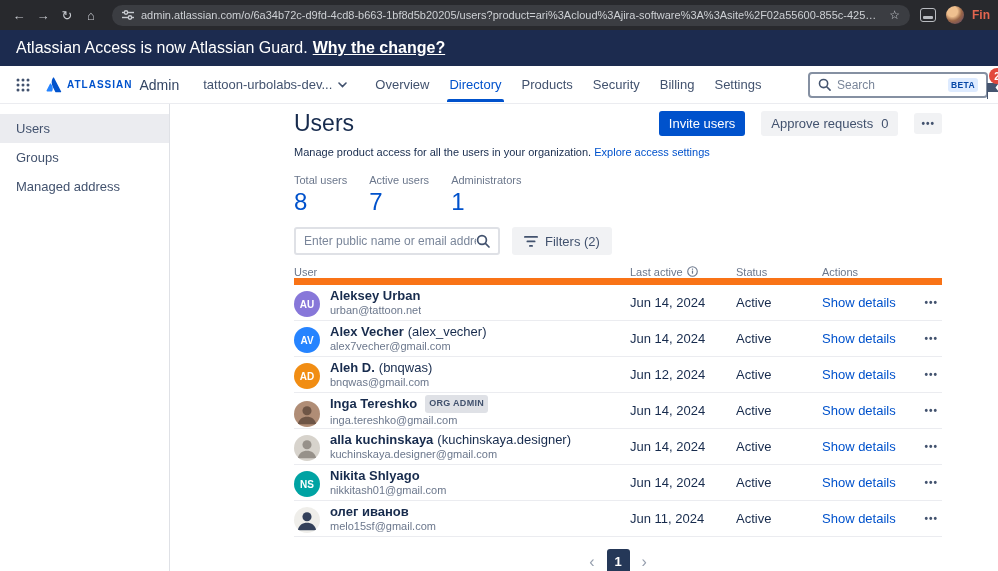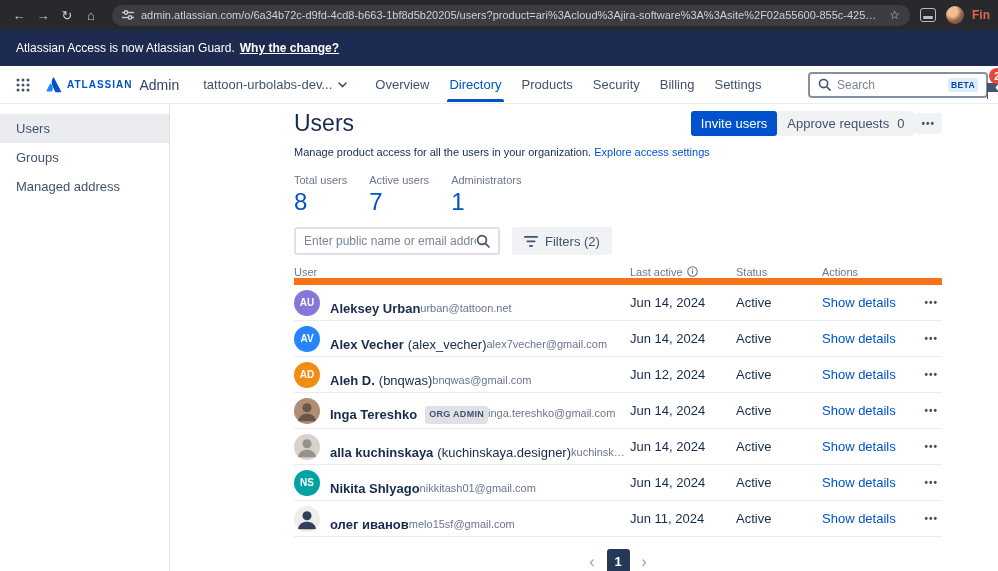--- a/index.html
+++ b/index.html
@@ -14,21 +14,21 @@
             gap:7px;padding:0 10px;min-width:0;cursor:text}
   .url-text{flex:1;color:#CDD0D4;font-size:11px;white-space:nowrap;overflow:hidden;text-overflow:ellipsis}
   .pill-star{color:#C7CACF;font-size:12px;cursor:pointer}
   .ext-icon{width:16px;height:14px;border:1.5px solid #B9BCC1;border-radius:3px;position:relative;flex:none;cursor:pointer}
   .ext-icon::after{content:"";position:absolute;left:2px;right:2px;bottom:2px;height:3px;background:#B9BCC1;border-radius:1px}
   .profile-avatar{width:18px;height:18px;border-radius:50%;flex:none;margin-left:8px;cursor:pointer;
                   background:radial-gradient(circle at 35% 30%,#EFC08F 0 30%,#9A6647 55%,#54406B 100%)}
   .profile-name{color:#E2654F;font-size:12px;font-weight:700;margin-left:6px;white-space:nowrap}
 
   
-  .guard-banner{height:36px;background:#1C2B4F;color:#fff;display:flex;align-items:center;padding:0 16px;font-size:12px;gap:5px}
+  .guard-banner{height:36px;background:#1C2B4F;color:#fff;display:flex;align-items:center;padding:0 16px;font-size:16px;gap:5px}
   .guard-link{color:#fff;font-weight:700;text-decoration:underline;cursor:pointer}
 
   
   .admin-header{height:38px;background:#fff;display:flex;align-items:center;padding:0 10px;gap:8px;
                 border-bottom:1px solid #EBECF0;position:relative}
   .appswitcher{width:26px;height:26px;display:flex;align-items:center;justify-content:center;border-radius:3px;cursor:pointer;flex:none}
   .logo{display:flex;align-items:center;gap:4px;flex:none}
   .brand{color:#0052CC;font-weight:700;font-size:10px;letter-spacing:1px}
   .product{color:#344563;font-size:14px;margin-left:3px}
   .org-select{display:flex;align-items:center;gap:6px;font-size:13px;color:#42526E;margin-left:16px;cursor:pointer;flex:none}
@@ -48,21 +48,21 @@
 
   
   .page-body{display:flex;height:467px}
   .sidebar{width:170px;border-right:1px solid #DFE1E6;padding-top:10px;flex:none;background:#fff}
   .side-item{height:29px;display:flex;align-items:center;padding:0 16px;font-size:13px;color:#42526E;cursor:pointer;white-space:nowrap}
   .side-item.active{background:#EBECF0}
 
   .main{flex:1;padding:6px 56px 0 124px;min-width:0}
   .title-row{display:flex;align-items:center}
   .page-title{font-size:23px;line-height:26px;color:#172B4D;font-weight:500}
-  .title-actions{margin-left:auto;display:flex;gap:0;align-items:center}
+  .title-actions{margin-left:auto;display:flex;gap:16px;align-items:center}
   .btn{font-family:inherit;font-size:13px;font-weight:500;border:none;border-radius:3px;padding:5px 10px;cursor:pointer;white-space:nowrap}
   .btn-primary{background:#0052CC;color:#fff}
   .btn-subtle{background:#F1F2F4;color:#42526E;display:inline-flex;align-items:center}
   .btn-subtle .count{margin-left:8px}
   .btn-more{background:#F1F2F4;color:#42526E;padding:5px 7px;font-size:10px;font-weight:700;letter-spacing:1px}
 
   .description{margin-top:8px;font-size:11px;line-height:16px;color:#172B4D}
   .link{color:#0052CC;text-decoration:none;cursor:pointer}
 
   .stats{display:flex;gap:22px;margin-top:14px}
@@ -79,21 +79,21 @@
 
   .users-table{margin-top:10px}
   .thead,.row{display:grid;grid-template-columns:336px 106px 86px 1fr;align-items:center}
   .thead{height:20px;font-size:11px;color:#6B778C;border-bottom:7px solid #f97316}
   .th{display:flex;align-items:center;gap:4px}
   .row{height:36px;border-bottom:1px solid #EBECF0;font-size:13px;color:#172B4D}
   .user-cell{display:flex;align-items:flex-end;gap:10px;min-width:0}
   .avatar{width:26px;height:26px;border-radius:50%;color:#fff;font-size:10px;font-weight:700;display:flex;
           align-items:center;justify-content:center;flex:none;overflow:hidden}
   .avatar svg{display:block}
-  .user-meta{display:flex;flex-direction:row;min-width:0}
+  .user-meta{display:flex;flex-direction:column;min-width:0}
   .name-line{display:flex;align-items:center;gap:4px;font-size:13px;line-height:15px;white-space:nowrap}
   .uname{font-weight:700;color:#172B4D}
   .username{font-weight:400;color:#172B4D}
   .org-badge{font-size:9px;font-weight:700;letter-spacing:.3px;color:#42526E;background:#DFE1E6;border-radius:3px;
              padding:1.5px 4px;margin-left:4px}
   .email{font-size:11px;line-height:13px;color:#6B778C;margin-top:1px;white-space:nowrap;overflow:hidden;text-overflow:ellipsis}
   .actions-cell{display:flex;justify-content:space-between;align-items:center;padding-right:4px}
   .row-more{color:#42526E;font-size:10px;font-weight:700;letter-spacing:1px;cursor:pointer}
 
   .pagination{margin-top:12px;display:flex;justify-content:center;align-items:center;gap:12px}

